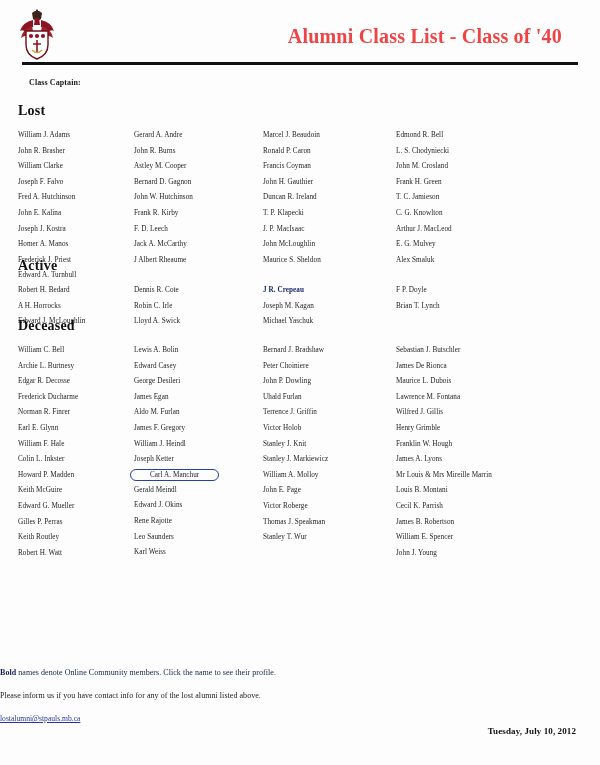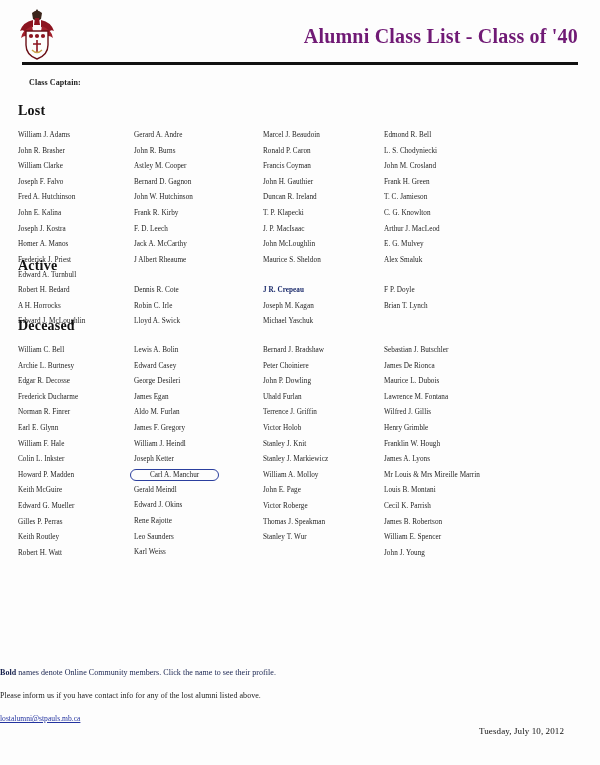--- a/index.html
+++ b/index.html
@@ -33,26 +33,26 @@
   }
   .crest {
     position: absolute;
     left: 14px;
     top: 7px;
     width: 46px;
     height: 56px;
   }
   .title {
     position: absolute;
-    right: 22px;
+    right: 38px;
     top: 25px;
     font-size: 20px;
     font-weight: bold;
     letter-spacing: 0.2px;
-    color: #701a75;
+    color: #ef4444;
     white-space: nowrap;
     font-family: "Liberation Serif", "DejaVu Serif", serif;
   }
   .rule {
     position: absolute;
     left: 22px;
     right: 22px;
     top: 62px;
     height: 3px;
     background: #111111;
@@ -87,21 +87,21 @@
     flex-direction: row;
     width: 546px;
   }
   .col {
     width: 120px;
     margin-right: 1px;
   }
   .col:nth-child(1) { width: 115px; }
   .col:nth-child(2) { width: 128px; }
   .col:nth-child(3) { width: 120px; }
-  .col:nth-child(4) { width: 160px; }
+  .col:nth-child(4) { width: 160px; margin-left: 12px; }
 
   .name {
     font-size: 7.2px;
     line-height: 11.6px;
     color: #1d1d1d;
     white-space: nowrap;
     letter-spacing: 0.05px;
   }
   .name.bold {
     font-weight: bold;
@@ -136,24 +136,24 @@
   }
   .footer-line.dark { color: #1b1b1b; }
   .footer-line b { font-weight: bold; }
   .footer-mail {
     font-size: 7.6px;
     color: #2333a0;
     text-decoration: underline;
   }
   .date {
     position: absolute;
-    right: 36px;
+    right: 24px;
     top: 726px;
     font-size: 9px;
-    font-weight: normal;
+    font-weight: bold;
     color: #111111;
     letter-spacing: 0.1px;
   }
 </style>
 </head>
 <body>
 
 <div class="page">
 
   <div class="header">

